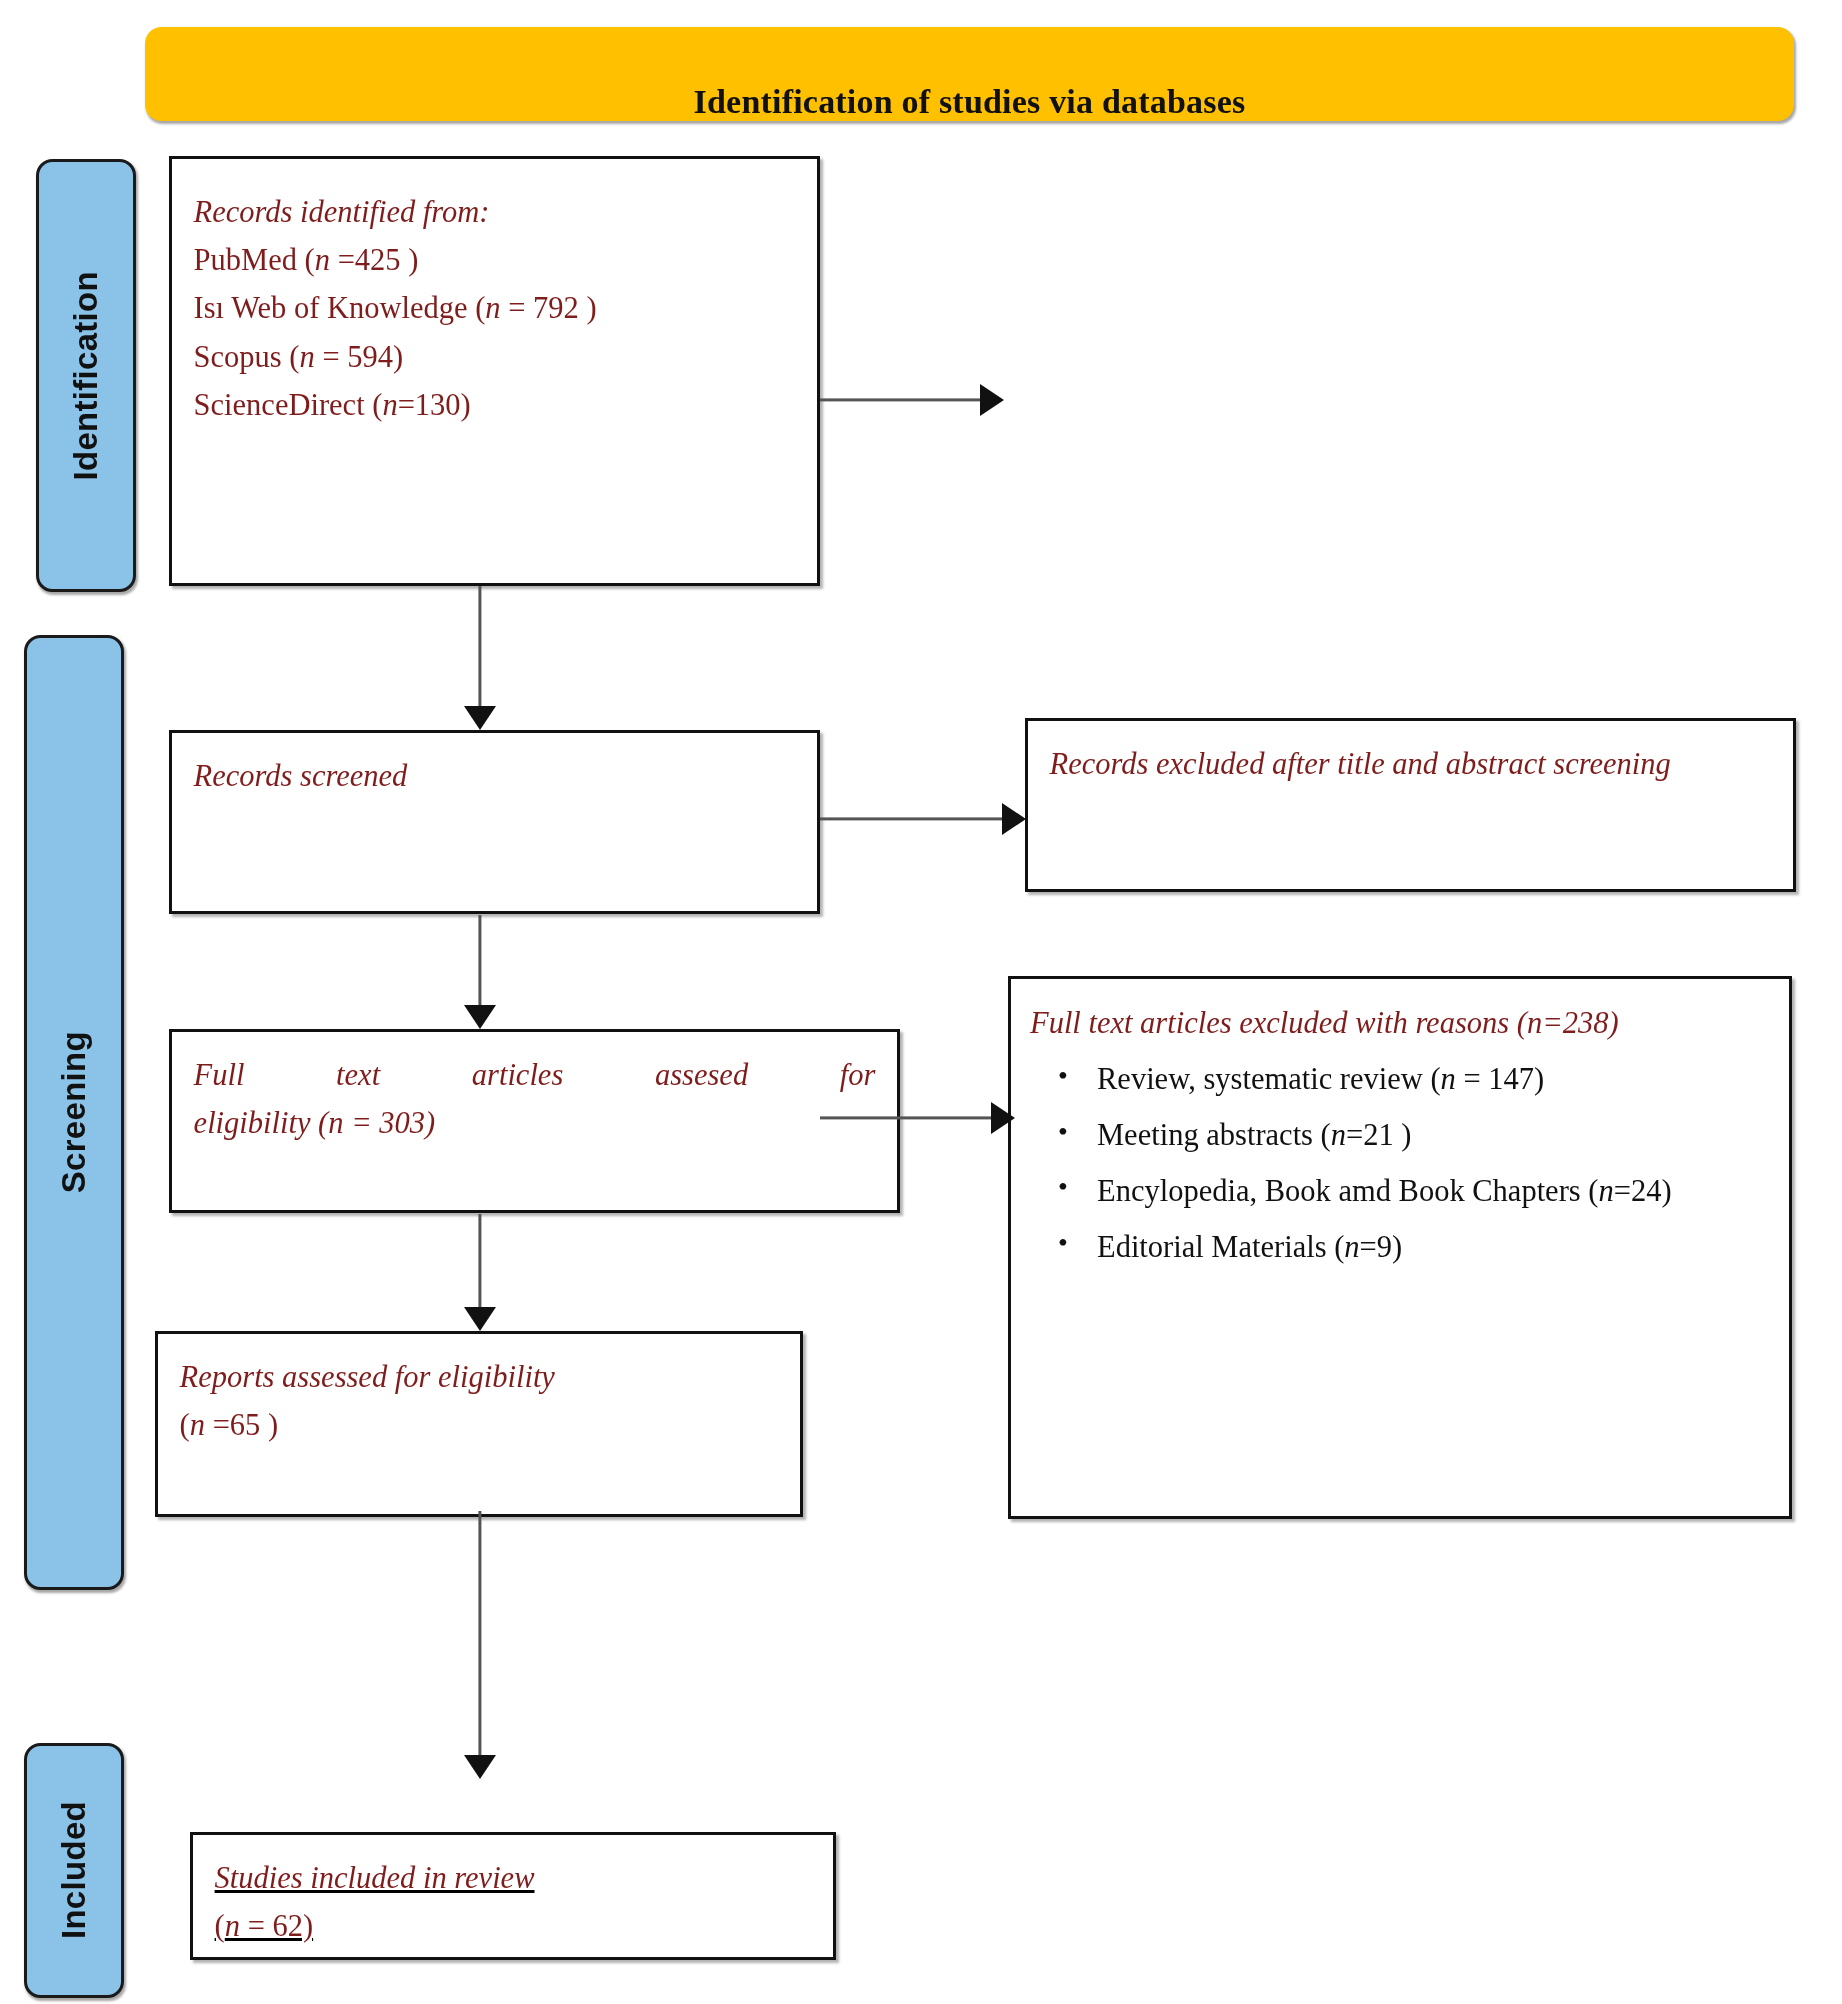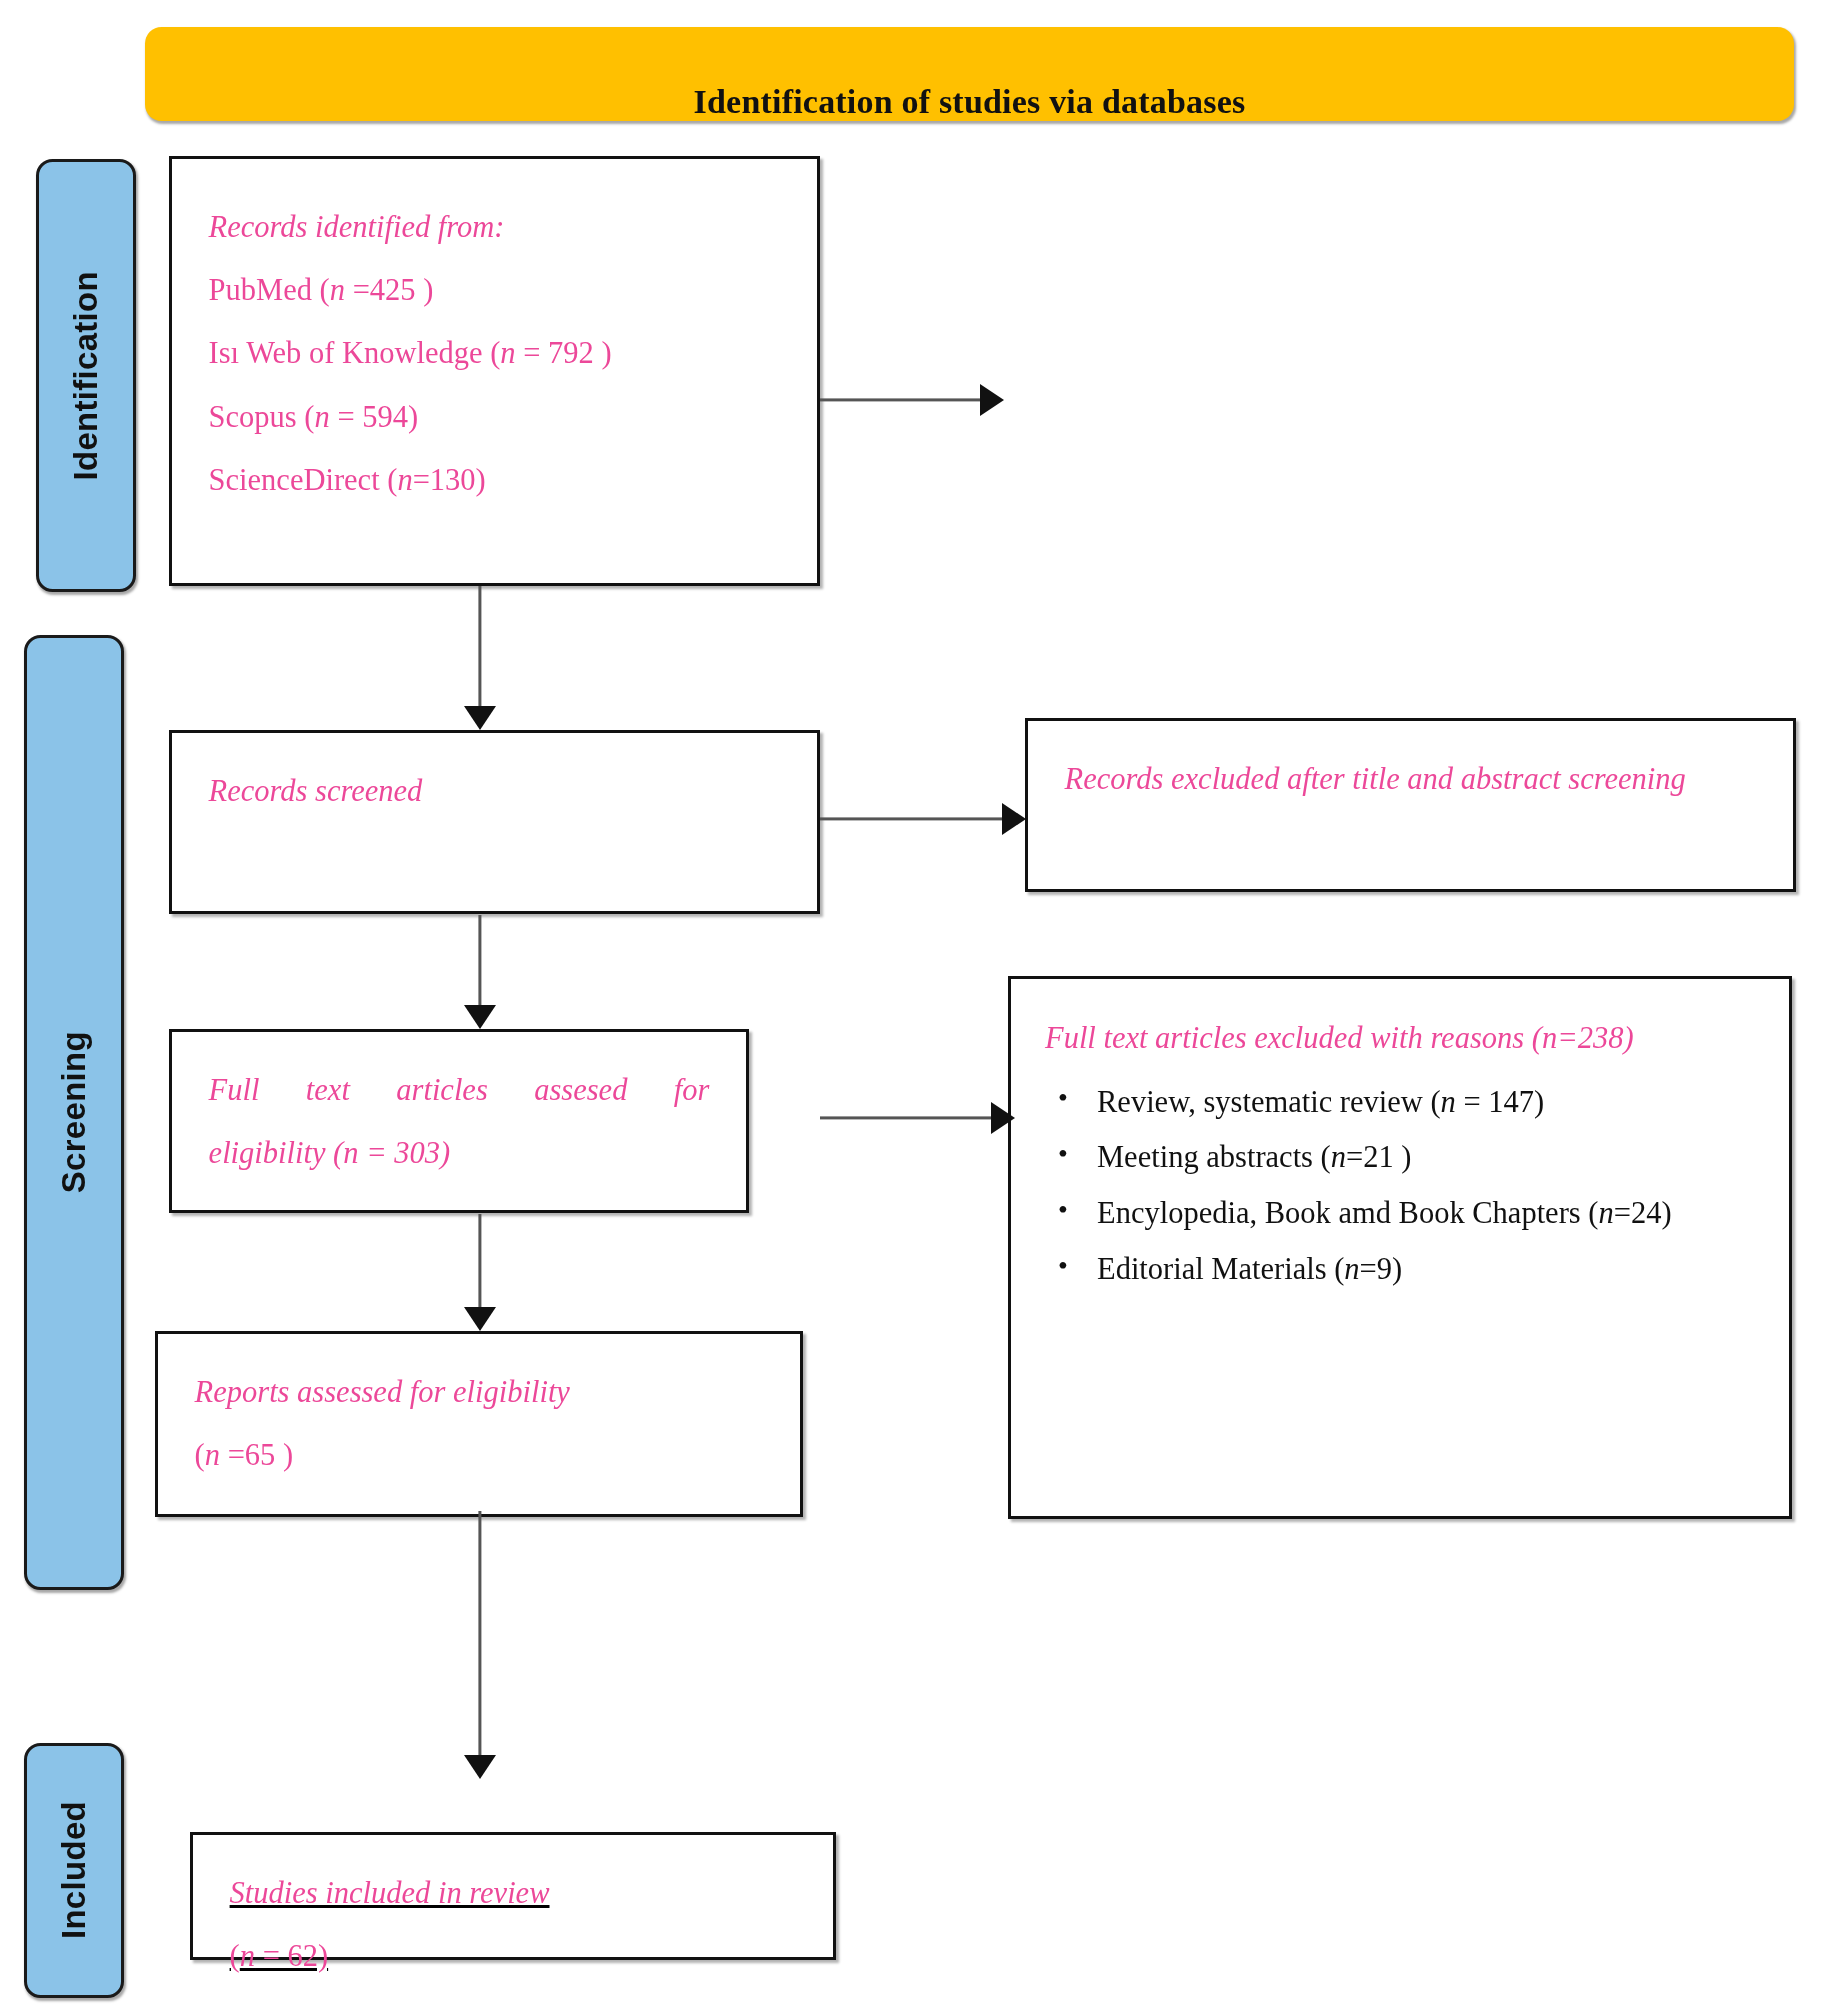--- a/index.html
+++ b/index.html
@@ -70,24 +70,24 @@
   
   .pbox {
     position: absolute;
     background: #ffffff;
     border: 3.8px solid #111111;
     box-shadow: 2.5px 3.2px 2.5px rgba(0,0,0,0.30);
     box-sizing: border-box;
     padding: 19px 21.6px;
   }
   .pbox p {
-    margin: 15px;
+    margin: 0;
     font-size: 30.5px;
     line-height: 1.58;
-    color: #ec4899;
+    color: #7f1d1d;
   }
   .pbox p.it { font-style: italic; }
   .pbox p.just { text-align: justify; text-align-last: justify; }
   .pbox p.just-last { text-align: justify; text-align-last: left; }
   .nvar { font-style: italic; }
 
   
   ul.bl {
     margin: 0;
     padding: 0 0 0 67px;
@@ -108,21 +108,21 @@
     font-size: 28px;
     line-height: 1.58;
     color: #111111;
   }
 
   
   #box-identified        { left: 169px;  top: 156px;  width: 651px; height: 430px; }
   #box-removed           { left: 1002px; top: 153px;  width: 786px; height: 436px; }
   #box-screened          { left: 169px;  top: 730px; width: 651px; height: 184px; }
   #box-excluded-title    { left: 1025px; top: 718px; width: 771px; height: 174px; }
-  #box-fulltext          { left: 169px;  top: 1029px; width: 580px; height: 184px; }
+  #box-fulltext          { left: 169px;  top: 1029px; width: 731px; height: 184px; }
   #box-excluded-reasons  { left: 1008px; top: 976px; width: 784px; height: 543px; }
   #box-reports           { left: 155px;  top: 1331px; width: 648px; height: 186px; }
   #box-included          { left: 190px;  top: 1832px; width: 646px; height: 128px; text-decoration: underline; }
 
   #box-identified { padding-top: 29px; }
   #box-removed    { padding: 29px 25.4px; }
   #box-excluded-reasons { padding: 20.4px 19px 12.7px 19px; }
 
   
   .arrow-h, .arrow-v { position: absolute; }

